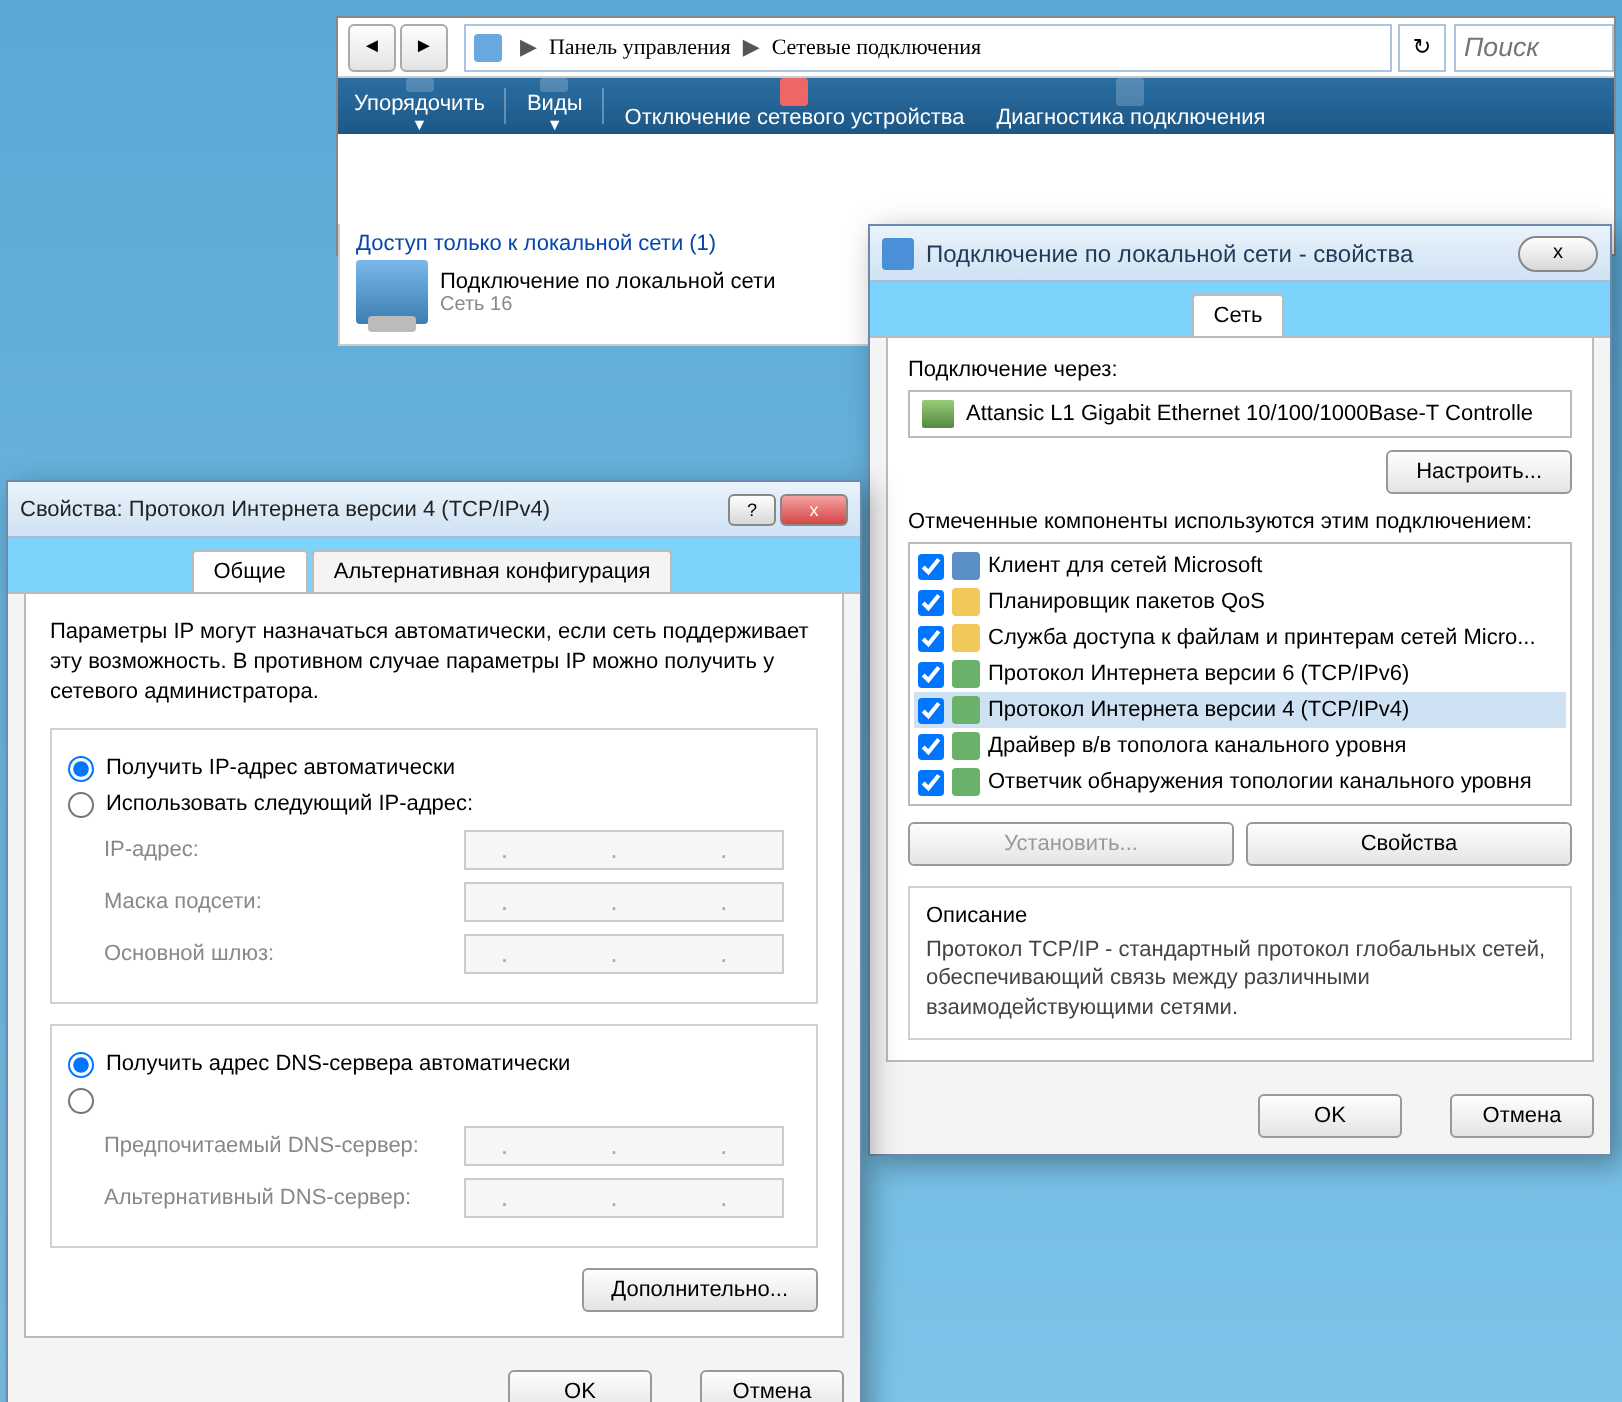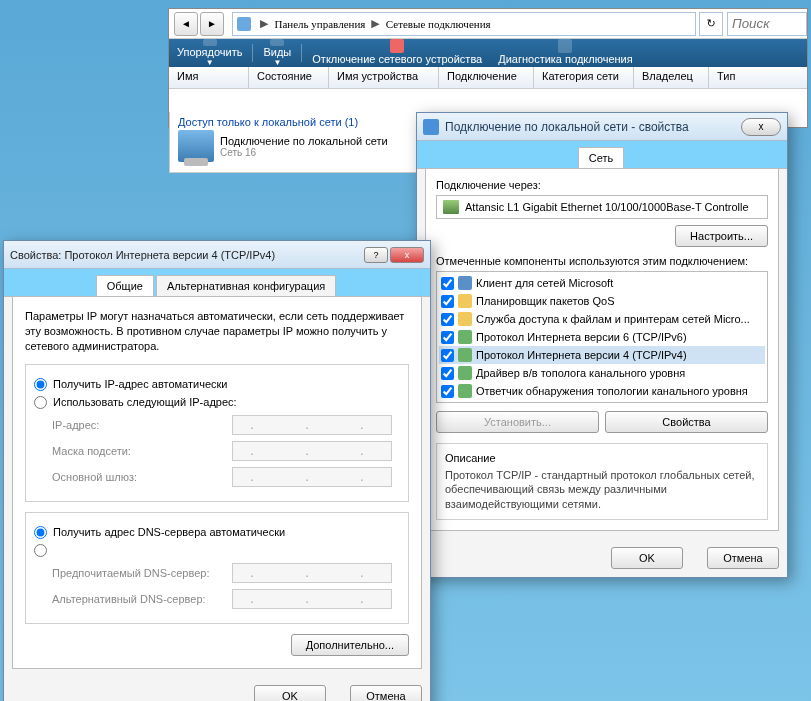--- a/index.html
+++ b/index.html
@@ -110,43 +110,34 @@
     <div class="tb-sep"></div>
     <div class="tb-btn">
         <span class="tb-ico" style="background:#e66;"></span>
         <span>Отключение сетевого устройства</span>
       </div>
     <div class="tb-btn">
         <span class="tb-ico"></span>
         <span>Диагностика подключения</span>
       </div>
   </div>
-  <div class="cols">
-    <div class="col" style="width:80px">Имя</div>
-    <div class="col" style="width:80px">Состояние</div>
-    <div class="col" style="width:110px">Имя устройства</div>
-    <div class="col" style="width:95px">Подключение</div>
-    <div class="col" style="width:100px">Категория сети</div>
-    <div class="col" style="width:75px">Владелец</div>
-    <div class="col" style="width:40px;border-right:none">Тип</div>
-  </div>
 </div>
 
 <div style="position:absolute; left:169px; top:112px; width:275px; background:#fff; border:1px solid #ccc; border-top:none; padding:4px 8px 10px 8px;">
   <a class="link">Доступ только к локальной сети (1)</a>
   <div class="conn-item">
     <div class="conn-ico"></div>
     <div class="conn-txt">
       <div class="title">Подключение по локальной сети</div>
       <div class="sub">Сеть 16</div>
     </div>
   </div>
 </div>
 
-<div class="dialog" id="props-dialog" style="left:416px; top:112px; width:372px;">
+<div class="dialog" id="props-dialog" style="left:434px; top:112px; width:372px;">
   <div class="titlebar">
     <div class="t-ico"></div>
     <div class="t-txt">Подключение по локальной сети - свойства</div>
     <div class="win-btns">
         <div class="pill-close">x</div>
       </div>
   </div>
   <div class="tabs">
     <div class="tab">Сеть</div>
   </div>

